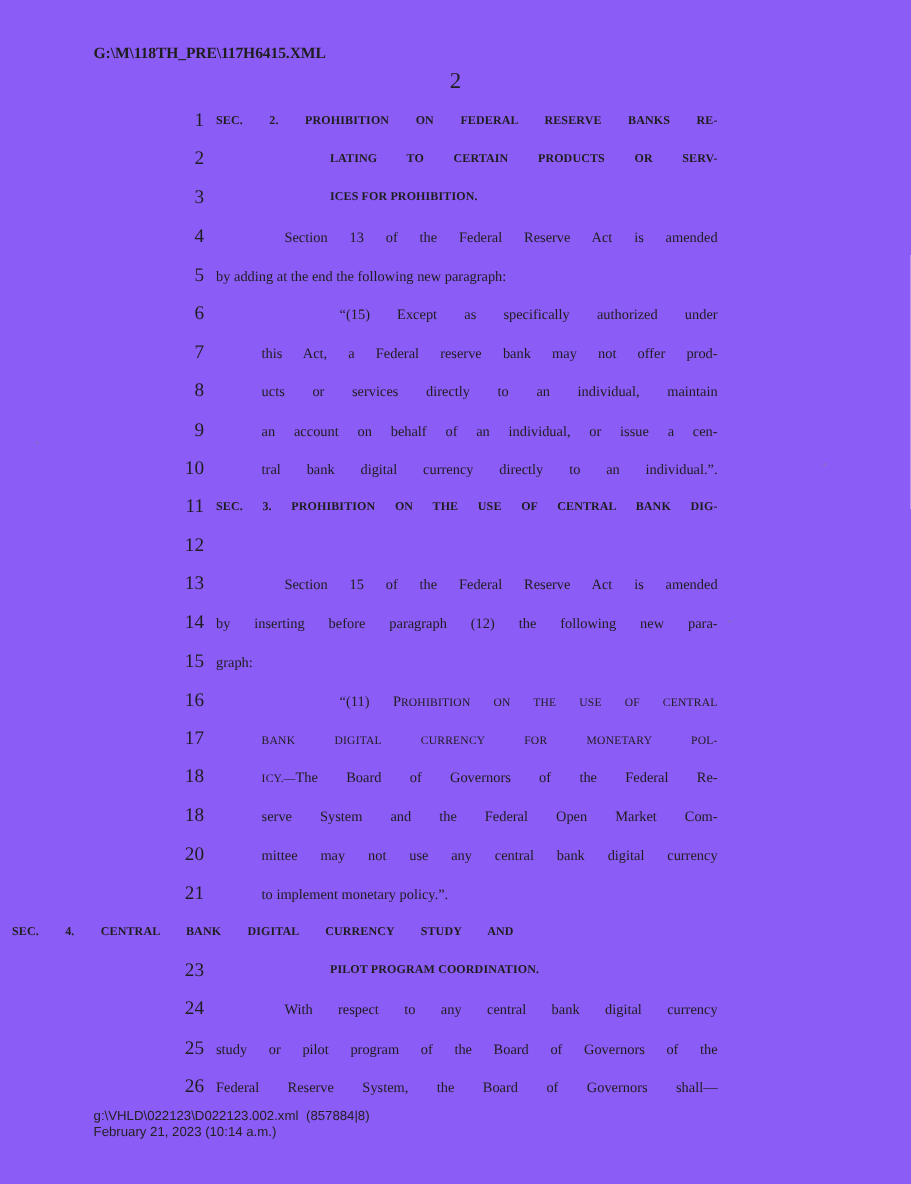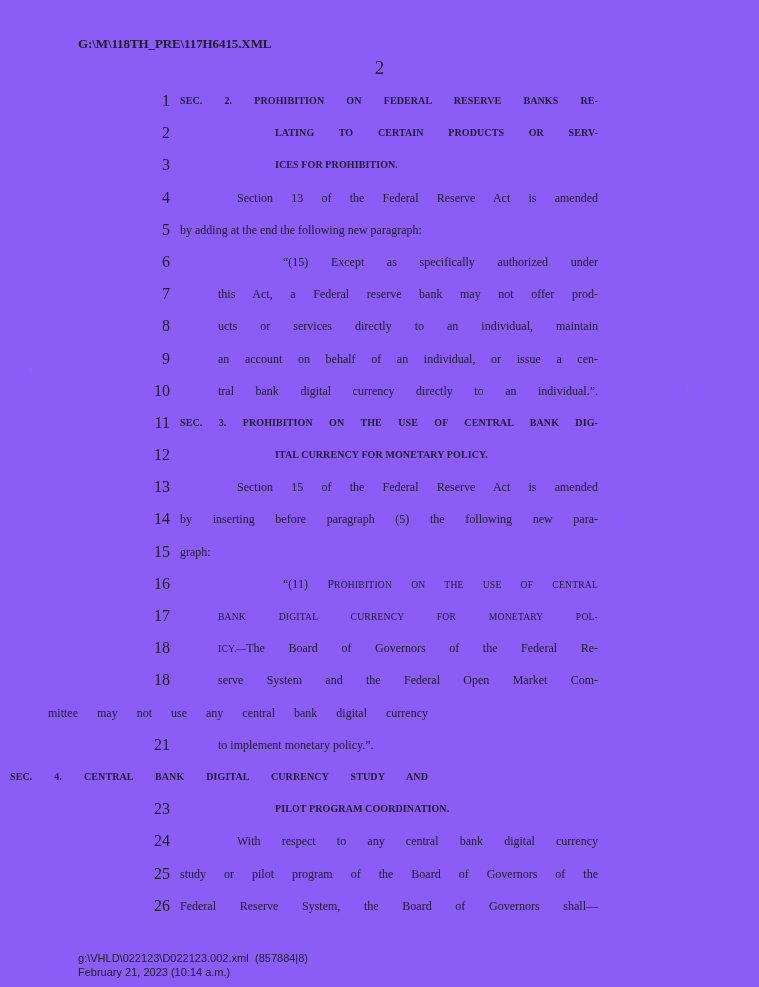--- a/index.html
+++ b/index.html
@@ -70,21 +70,20 @@
   .just::after { content: ""; display: inline-block; width: 100%; }
   .sc { font-size: 0.8em; letter-spacing: 0.2px; }
   .footer {
     position: absolute;
     left: 78px;
     top: 924px;
     font-family: "Liberation Sans", "DejaVu Sans", sans-serif;
     font-size: 11px;
     line-height: 13.5px;
     color: #222222;
-    margin-top: 28px;
   }
   .footer-row { display: flex; }
   .footer-file { width: 177px; }
   .speck {
     position: absolute;
     background: #8a8a8a;
     border-radius: 50%;
     opacity: 0.45;
   }
   .speck.s1 { left: 686px; top: 386px; width: 3px; height: 2px; }
@@ -151,31 +150,30 @@
       <span class="ltext style-body indent-quote-body just">tral bank digital currency directly to an individual.”.</span>
     </div>
 
     <div class="line">
       <span class="lnum">11</span>
       <span class="ltext style-heading indent-flush just">SEC. 3. PROHIBITION ON THE USE OF CENTRAL BANK DIG-</span>
     </div>
 
     <div class="line">
       <span class="lnum">12</span>
-      <span class="ltext style-heading indent-heading-cont">ITAL CURRENCY FOR MONETARY POLICY.</span>
     </div>
 
     <div class="line">
       <span class="lnum">13</span>
       <span class="ltext style-body indent-para-first just">Section 15 of the Federal Reserve Act is amended</span>
     </div>
 
     <div class="line">
       <span class="lnum">14</span>
-      <span class="ltext style-body indent-flush just">by inserting before paragraph (5) the following new para-</span>
+      <span class="ltext style-body indent-flush just">by inserting before paragraph (12) the following new para-</span>
     </div>
 
     <div class="line">
       <span class="lnum">15</span>
       <span class="ltext style-body indent-flush">graph:</span>
     </div>
 
     <div class="line">
       <span class="lnum">16</span>
       <span class="ltext style-body indent-quote-first just"><span>“(11) P</span><span class="sc">ROHIBITION ON THE USE OF CENTRAL</span></span>
@@ -190,20 +188,21 @@
       <span class="lnum">18</span>
       <span class="ltext style-body indent-quote-body just"><span class="sc">ICY.—</span><span>The Board of Governors of the Federal Re-</span></span>
     </div>
 
     <div class="line">
       <span class="lnum">18</span>
       <span class="ltext style-body indent-quote-body just">serve System and the Federal Open Market Com-</span>
     </div>
 
     <div class="line">
+      <span class="lnum">20</span>
       <span class="ltext style-body indent-quote-body just">mittee may not use any central bank digital currency</span>
     </div>
 
     <div class="line">
       <span class="lnum">21</span>
       <span class="ltext style-body indent-quote-body">to implement monetary policy.”.</span>
     </div>
 
     <div class="line">
       <span class="ltext style-heading indent-flush just">SEC. 4. CENTRAL BANK DIGITAL CURRENCY STUDY AND</span>

